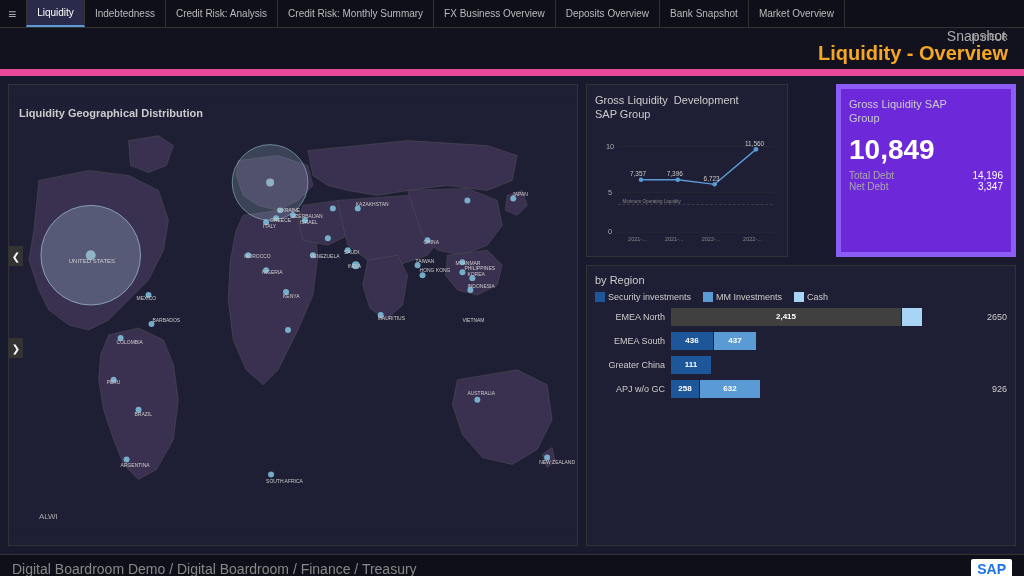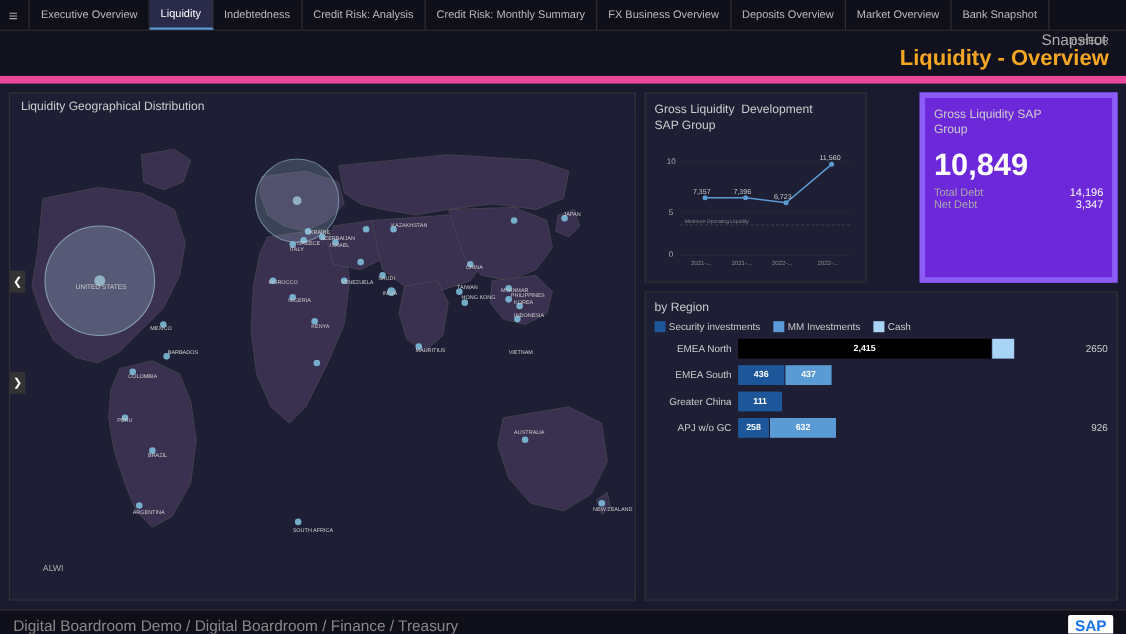--- a/index.html
+++ b/index.html
@@ -80,25 +80,25 @@
     
     .map-panel {
       flex: 0 0 570px;
       background: #1e1e35;
       border: 1px solid #333;
       position: relative;
       overflow: hidden;
     }
     .map-title {
       position: absolute;
-      top: 6px;
+      top: 22px;
       left: 10px;
       font-size: 11px;
       color: #ccc;
-      font-weight: normal;
+      font-weight: bold;
       z-index: 10;
     }
     
     .map-svg {
       width: 100%;
       height: 100%;
     }
 
     
     .side-arrow {
@@ -284,29 +284,28 @@
     .line-chart-svg {
       width: 100%;
       height: 100%;
     }
   </style>
 </head>
 <body>
 
 <div class="top-nav">
   <span class="nav-menu-icon">≡</span>
-  <div class="nav-item">Executive Overview</div>
   <div class="nav-item active">Liquidity</div>
   <div class="nav-item">Indebtedness</div>
   <div class="nav-item">Credit Risk: Analysis</div>
   <div class="nav-item">Credit Risk: Monthly Summary</div>
   <div class="nav-item">FX Business Overview</div>
   <div class="nav-item">Deposits Overview</div>
+  <div class="nav-item">Bank Snapshot</div>
   <div class="nav-item">Market Overview</div>
-  <div class="nav-item">Bank Snapshot</div>
   <div style="position:absolute; right:10px; top:8px;">
     <span class="snapshot-label">Snapshot</span>
   </div>
 </div>
 
 <div class="page-header">
   <span class="unit">In mEUR</span>
   <span class="page-title">
     <span>Liquidity - </span><span style="color:#f5a623;">Overview</span>
   </span>
@@ -511,21 +510,21 @@
           <span>Cash</span>
         </div>
       </div>
 
       <div class="bar-chart">
 
 
         <div class="bar-row">
           <div class="bar-label">EMEA North</div>
           <div class="bar-group">
-            <div class="bar-segment" style="background:#000000; width:230px;">2,415</div>
+            <div class="bar-segment" style="background:#404040; width:230px;">2,415</div>
             <div class="bar-segment" style="background:#a8d4f5; width:20px;"></div>
           </div>
           <div class="bar-total">2650</div>
         </div>
 
         <div class="bar-row">
           <div class="bar-label">EMEA South</div>
           <div class="bar-group">
             <div class="bar-segment" style="background:#1e5799; width:42px;">436</div>
             <div class="bar-segment" style="background:#5b9bd5; width:42px;">437</div>

